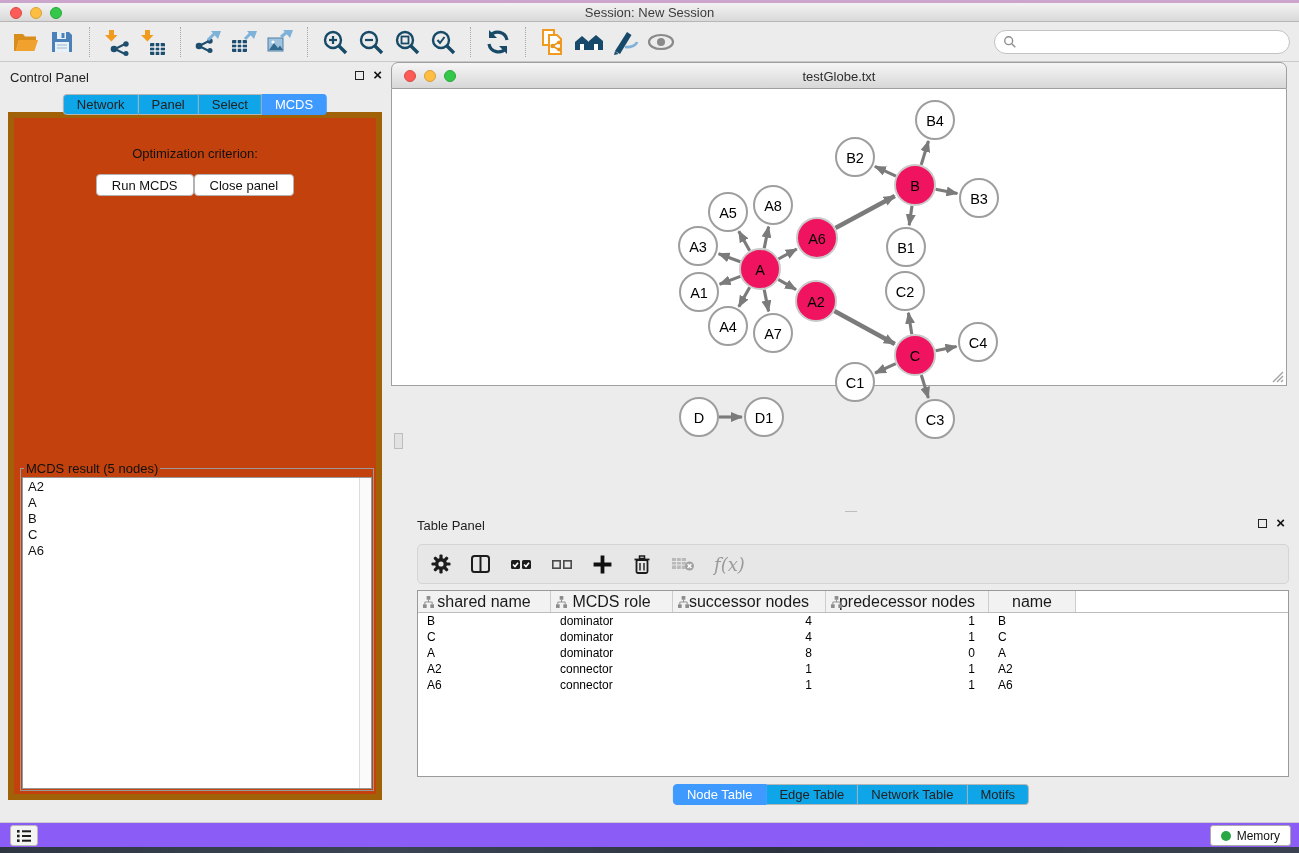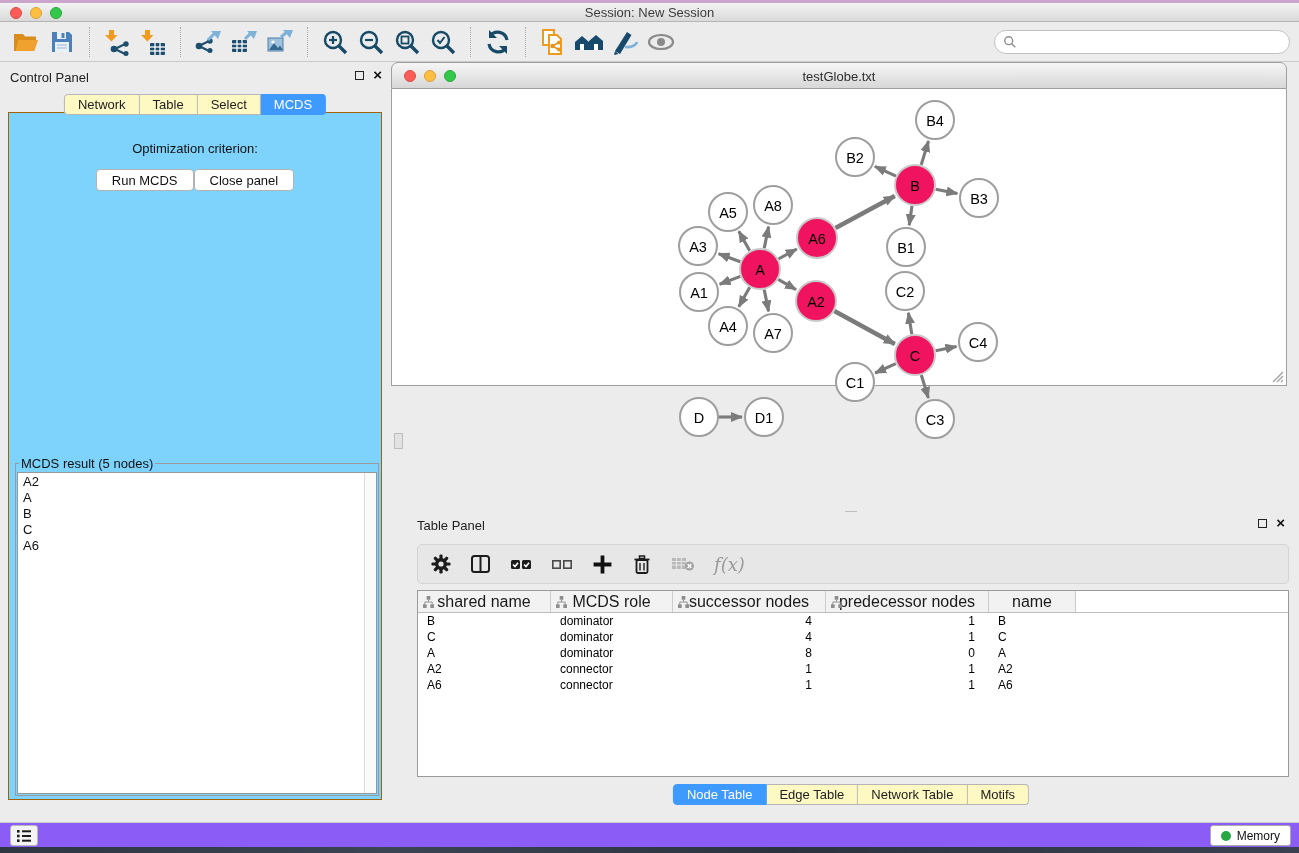--- a/index.html
+++ b/index.html
@@ -22,26 +22,26 @@
   .searchbox{position:absolute;right:9px;top:7px;width:296px;height:24px;background:#fff;border:1px solid #c2c2c2;border-radius:12px;display:flex;align-items:center;padding-left:8px;gap:5px}
   .searchbox input{border:none;outline:none;flex:1;font-size:13px;background:transparent;font-family:"Liberation Sans",sans-serif}
 
   
   .control-panel{position:absolute;left:0;top:62px;width:390px;height:760px;background:#ececec}
   .cp-head{position:absolute;top:8px;left:10px;font-size:13px;color:#222}
   .panel-icons{position:absolute;top:8px;right:8px;display:flex;align-items:center;gap:9px}
   .float-box{width:9px;height:9px;border:1.5px solid #222;display:inline-block}
   .close-x{font-size:15px;font-weight:bold;color:#111;line-height:10px}
   .seg{display:flex}
-  .seg .seg-btn{height:21px;padding:0 13px;font-size:13px;background:#fef9c3;border:1px solid #b5b5b5;border-left:none;color:#222;font-family:"Liberation Sans",sans-serif;white-space:nowrap}
+  .seg .seg-btn{height:21px;padding:0 13px;font-size:13px;background:#0ea5e9;border:1px solid #b5b5b5;border-left:none;color:#222;font-family:"Liberation Sans",sans-serif;white-space:nowrap}
   .seg .seg-btn:first-child{border-left:1px solid #b5b5b5;border-radius:4px 0 0 4px}
   .seg .seg-btn:last-child{border-radius:0 4px 4px 0}
   .seg .seg-btn.active{background:#3e9afe;border-color:#3e9afe;color:#fff}
   .cp-tabs{position:absolute;top:32px;left:50%;transform:translateX(-50%);z-index:3}
-  .cp-body{position:absolute;top:50px;left:8px;right:8px;bottom:22px;background:#7dd3fc;border:1px solid #a16207}
+  .cp-body{position:absolute;top:50px;left:8px;right:8px;bottom:22px;background:#c2410c;border:6px solid #a16207}
   .opt-label{margin-top:28px;text-align:center;font-size:13px;color:#111}
   .combo{position:relative;margin:9px auto 0;width:313px;height:22px;background:#fff;border:1px solid #ababab;border-radius:4px;font-size:13px;line-height:20px;padding-left:8px;color:#111;overflow:hidden}
   .combo-stepper{position:absolute;right:0;top:0;width:20px;height:20px;background:linear-gradient(#72b2fb,#2a7ef2);border-radius:0 3px 3px 0;display:flex;flex-direction:column;align-items:center;justify-content:center;gap:2px}
   .chev-up{width:0;height:0;border-left:3.5px solid transparent;border-right:3.5px solid transparent;border-bottom:4.5px solid #fff}
   .chev-dn{width:0;height:0;border-left:3.5px solid transparent;border-right:3.5px solid transparent;border-top:4.5px solid #fff}
   .btn-row{display:flex;justify-content:center;margin-top:13px}
   .mac-btn{height:22px;padding:0 15px;font-size:13px;background:#fff;border:1px solid #b3b3b3;border-radius:4px;color:#111;font-family:"Liberation Sans",sans-serif}
   .result-fieldset{position:absolute;left:6px;right:2px;top:343px;bottom:3px;border:1px solid #9a9a9a;padding:1px}
   .result-fieldset legend{font-size:13px;color:#111;padding:0 2px;margin-left:2px}
   .listbox{position:relative;background:#fff;border:1px solid #989898;height:100%;font-size:13px;padding:1px 0 0 5px;overflow:hidden}
@@ -260,21 +260,21 @@
 </div>
 
 <div class="control-panel">
   <div class="cp-head">Control Panel</div>
   <div class="panel-icons">
     <span class="float-box"></span>
     <span class="close-x">×</span>
   </div>
   <div class="seg cp-tabs">
       <button class="seg-btn">Network</button>
-      <button class="seg-btn">Table</button>
+      <button class="seg-btn">Panel</button>
       <button class="seg-btn">Select</button>
       <button class="seg-btn active">MCDS</button>
     </div>
   <div class="cp-body">
     <div class="opt-label">Optimization criterion:</div>
     <div class="btn-row">
       <button class="mac-btn">Run MCDS</button>
       <button class="mac-btn">Close panel</button>
     </div>
     <fieldset class="result-fieldset">

